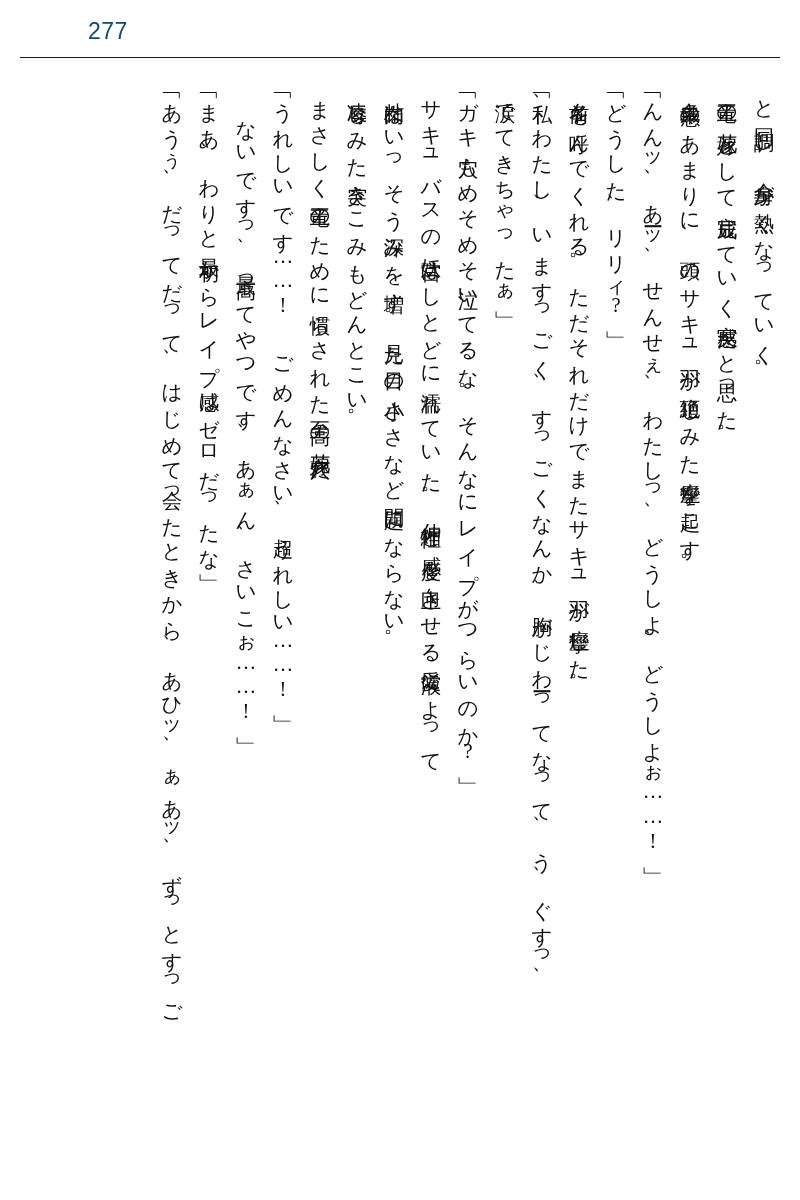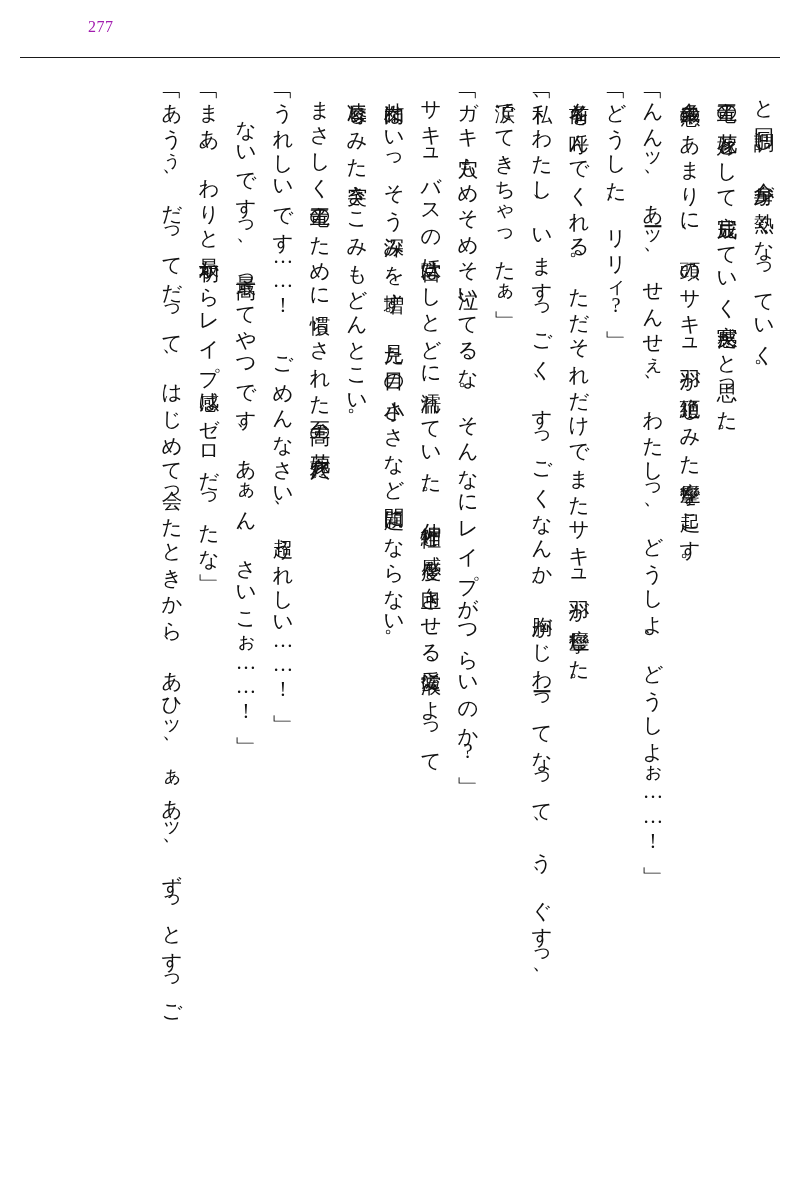--- a/index.html
+++ b/index.html
@@ -16,24 +16,24 @@
     width: 800px;
     height: 1200px;
     background: #ffffff;
     overflow: hidden;
     box-sizing: border-box;
   }
   .page-number {
     position: absolute;
     top: 18px;
     left: 88px;
-    font-size: 16px;
+    font-size: 23px;
     letter-spacing: 0.5px;
-    color: #a21caf;
-    font-family: Liberation Serif, serif;
+    color: #0c4a6e;
+    font-family: Liberation Sans, sans-serif;
   }
   .rule {
     position: absolute;
     top: 57px;
     left: 20px;
     width: 760px;
     height: 1px;
     background: #1a1a1a;
   }
   .body-text {

